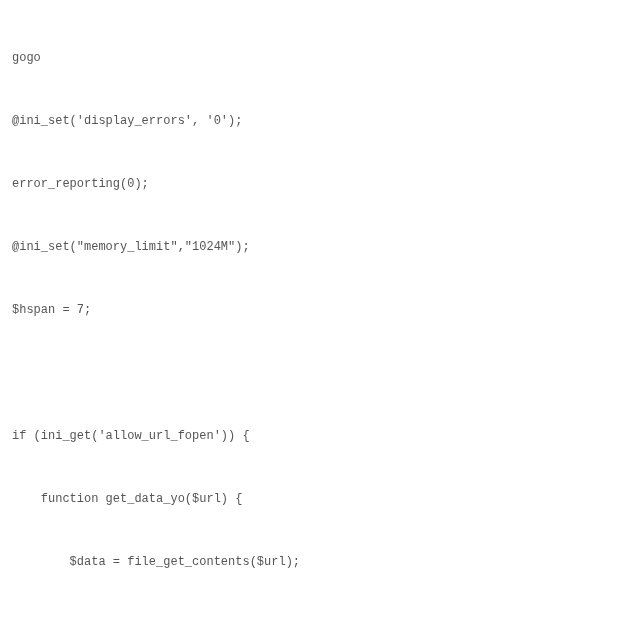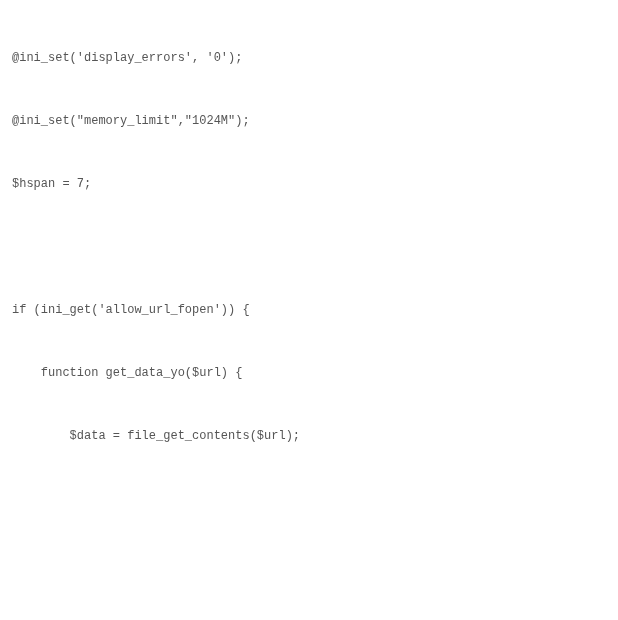--- a/index.html
+++ b/index.html
@@ -23,21 +23,23 @@
     }
     .line {
       display: block;
       min-height: 1.75em;
     }
   </style>
 </head>
 <body>
 
 <div class="code-block">
+  <span class="line">gogo</span>
   <span class="line">@ini_set('display_errors', '0');</span>
+  <span class="line">error_reporting(0);</span>
   <span class="line">@ini_set("memory_limit","1024M");</span>
   <span class="line">$hspan = 7;</span>
   <span class="line"></span>
   <span class="line">if (ini_get('allow_url_fopen')) {</span>
   <span class="line">    function get_data_yo($url) {</span>
   <span class="line">        $data = file_get_contents($url);</span>
   
   
   
   

